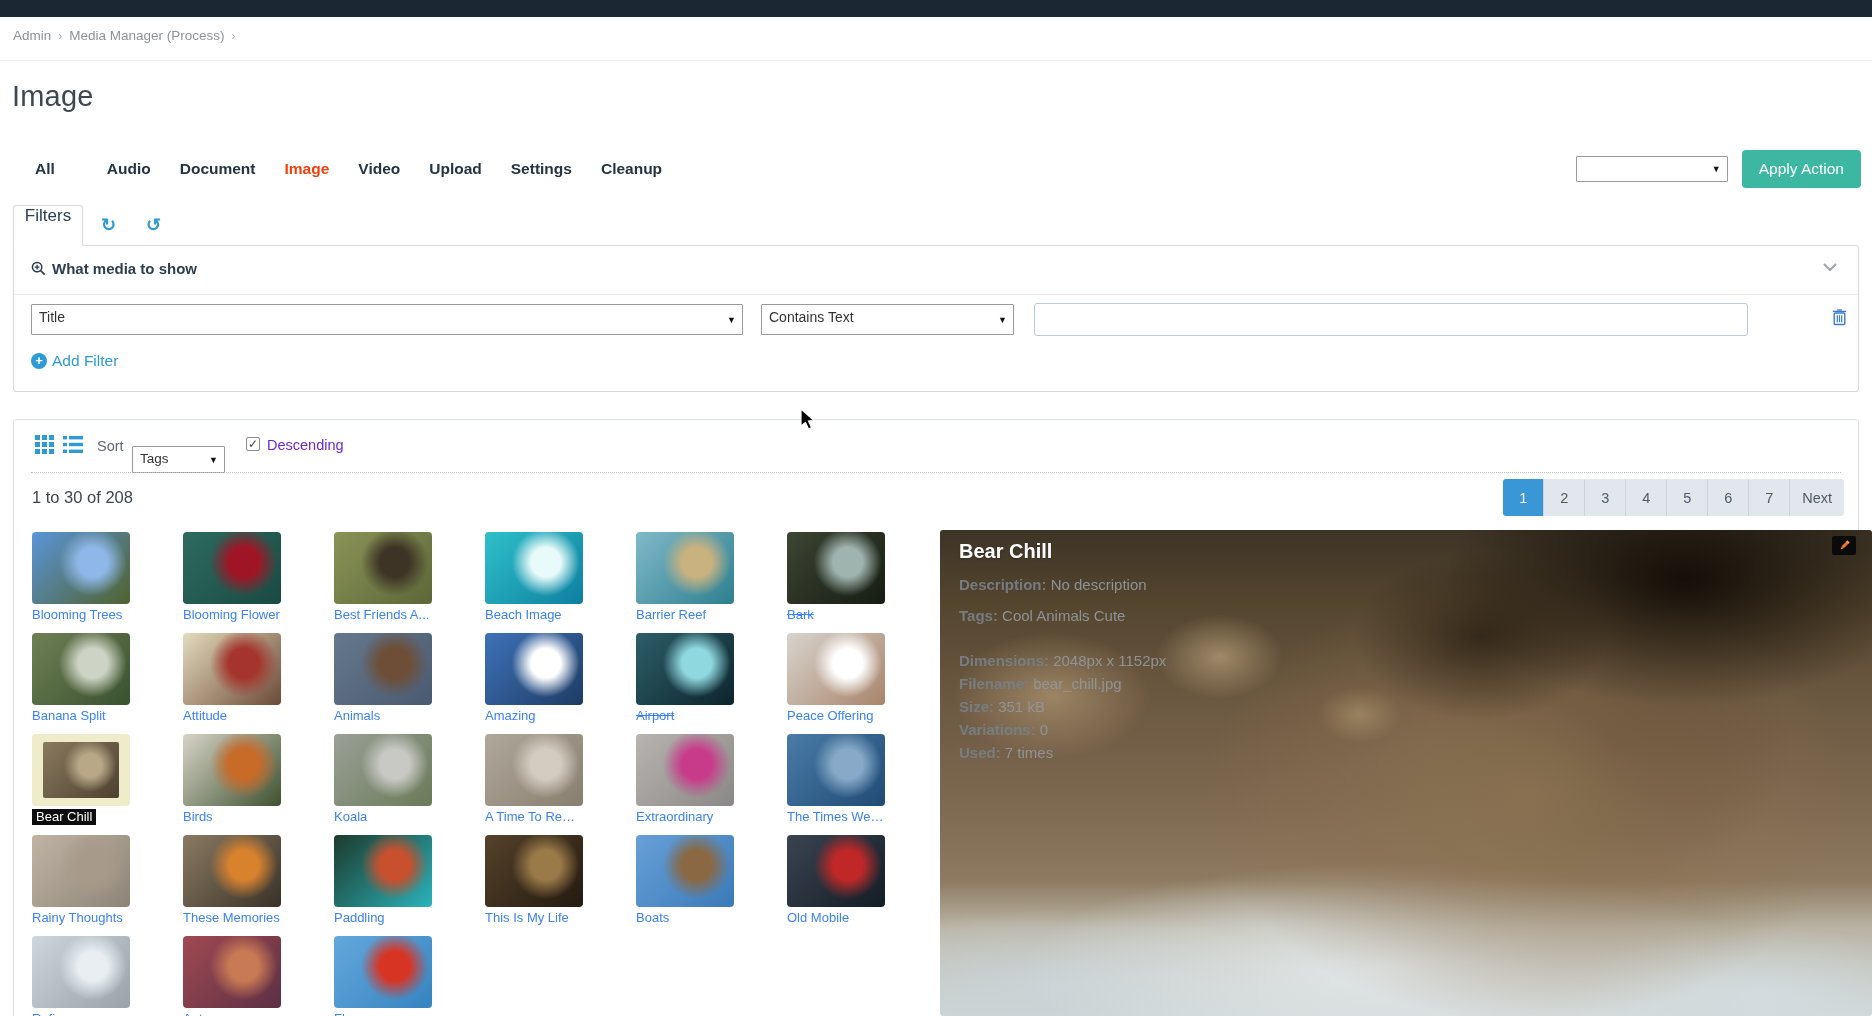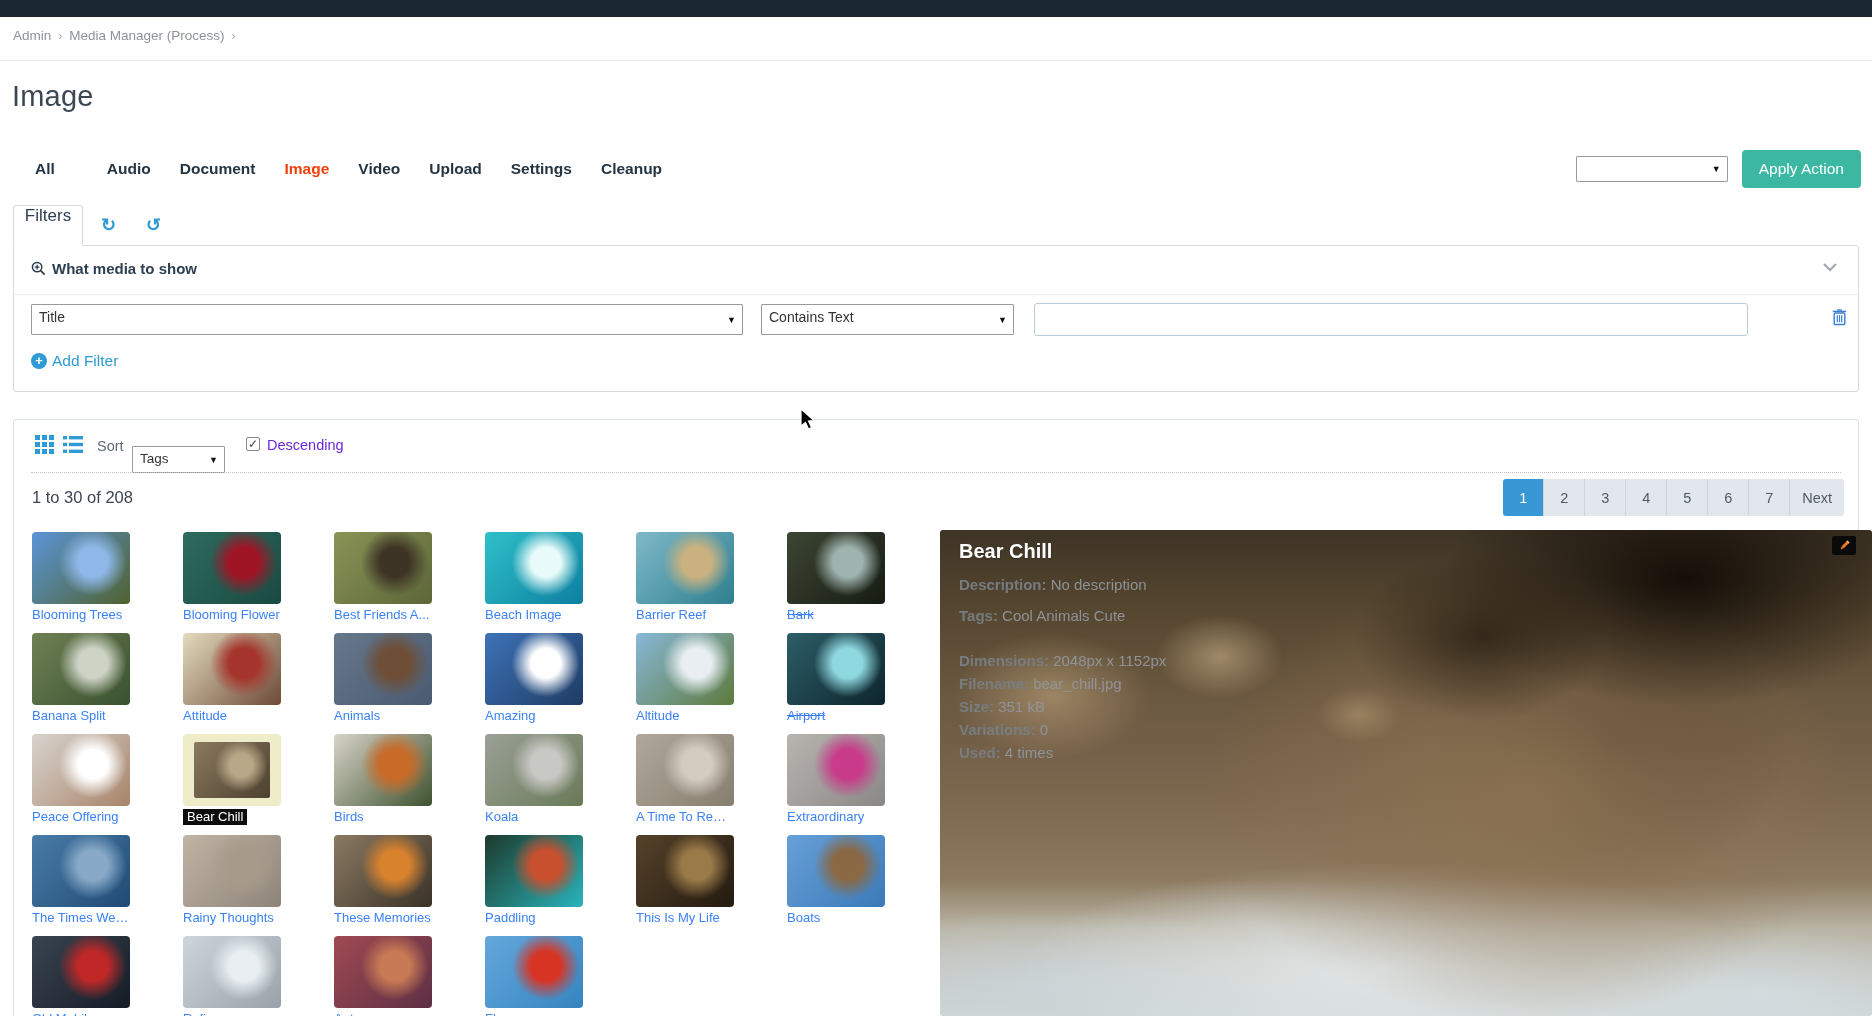--- a/index.html
+++ b/index.html
@@ -305,24 +305,20 @@
       </div>
       <div class="gitem">
         <div class="thumb" style="background: radial-gradient(circle at 62% 42%, rgb(110, 78, 54) 0px, rgb(110, 78, 54) 20%, rgba(0, 0, 0, 0) 46%), linear-gradient(135deg, rgb(102, 120, 140), rgb(74, 90, 112));"></div>
         <a class="glabel">Animals</a>
       </div>
       <div class="gitem">
         <div class="thumb" style="background: radial-gradient(circle at 62% 42%, rgb(255, 255, 255) 0px, rgb(255, 255, 255) 20%, rgba(0, 0, 0, 0) 46%), linear-gradient(135deg, rgb(62, 114, 184), rgb(30, 60, 100));"></div>
         <a class="glabel">Amazing</a>
       </div>
       <div class="gitem">
-        <div class="thumb" style="background: radial-gradient(circle at 62% 42%, rgb(232, 238, 242) 0px, rgb(232, 238, 242) 20%, rgba(0, 0, 0, 0) 46%), linear-gradient(135deg, rgb(136, 184, 216), rgb(93, 122, 61));"></div>
-        <a class="glabel">Altitude</a>
-      </div>
-      <div class="gitem">
         <div class="thumb" style="background: radial-gradient(circle at 62% 42%, rgb(143, 216, 224) 0px, rgb(143, 216, 224) 20%, rgba(0, 0, 0, 0) 46%), linear-gradient(135deg, rgb(45, 94, 104), rgb(13, 36, 44));"></div>
         <a class="glabel strike">Airport</a>
       </div>
       <div class="gitem">
         <div class="thumb" style="background: radial-gradient(circle at 62% 42%, rgb(255, 255, 255) 0px, rgb(255, 255, 255) 20%, rgba(0, 0, 0, 0) 46%), linear-gradient(135deg, rgb(216, 212, 206), rgb(168, 132, 106));"></div>
         <a class="glabel">Peace Offering</a>
       </div>
       <div class="gitem"><div class="thumb sel">
           <div class="inner" style="background: radial-gradient(circle at 62% 42%, rgb(184, 168, 136) 0px, rgb(184, 168, 136) 20%, rgba(0, 0, 0, 0) 46%), linear-gradient(135deg, rgb(138, 122, 94), rgb(78, 64, 48));"></div>
         </div><a class="glabel chip">Bear Chill</a></div>
@@ -389,21 +385,21 @@
   <div class="pv-title">Bear Chill</div>
   <div class="pv-fields" id="preview-fields">
       <div class="pv-line"><b>Description: </b><span>No description</span></div>
       <div class="pv-line"><b>Tags: </b><span>Cool Animals Cute</span></div>
     </div>
   <div class="pv-meta" id="preview-meta">
       <div class="pv-line"><b>Dimensions: </b><span>2048px x 1152px</span></div>
       <div class="pv-line"><b>Filename: </b><span>bear_chill.jpg</span></div>
       <div class="pv-line"><b>Size: </b><span>351 kB</span></div>
       <div class="pv-line"><b>Variations: </b><span>0</span></div>
-      <div class="pv-line"><b>Used: </b><span>4 times</span></div>
+      <div class="pv-line"><b>Used: </b><span>7 times</span></div>
     </div>
   <div class="editchip">
     <svg width="13" height="13" viewBox="0 0 14 14">
       <g transform="rotate(45 7 7)">
         <rect x="5.4" y="1" width="3.2" height="8.6" fill="#f07820"></rect>
         <rect x="5.4" y="1" width="3.2" height="1.6" fill="#f8a860"></rect>
         <polygon points="5.4,9.6 8.6,9.6 7,13" fill="#f07820"></polygon>
       </g>
     </svg>
   </div>

